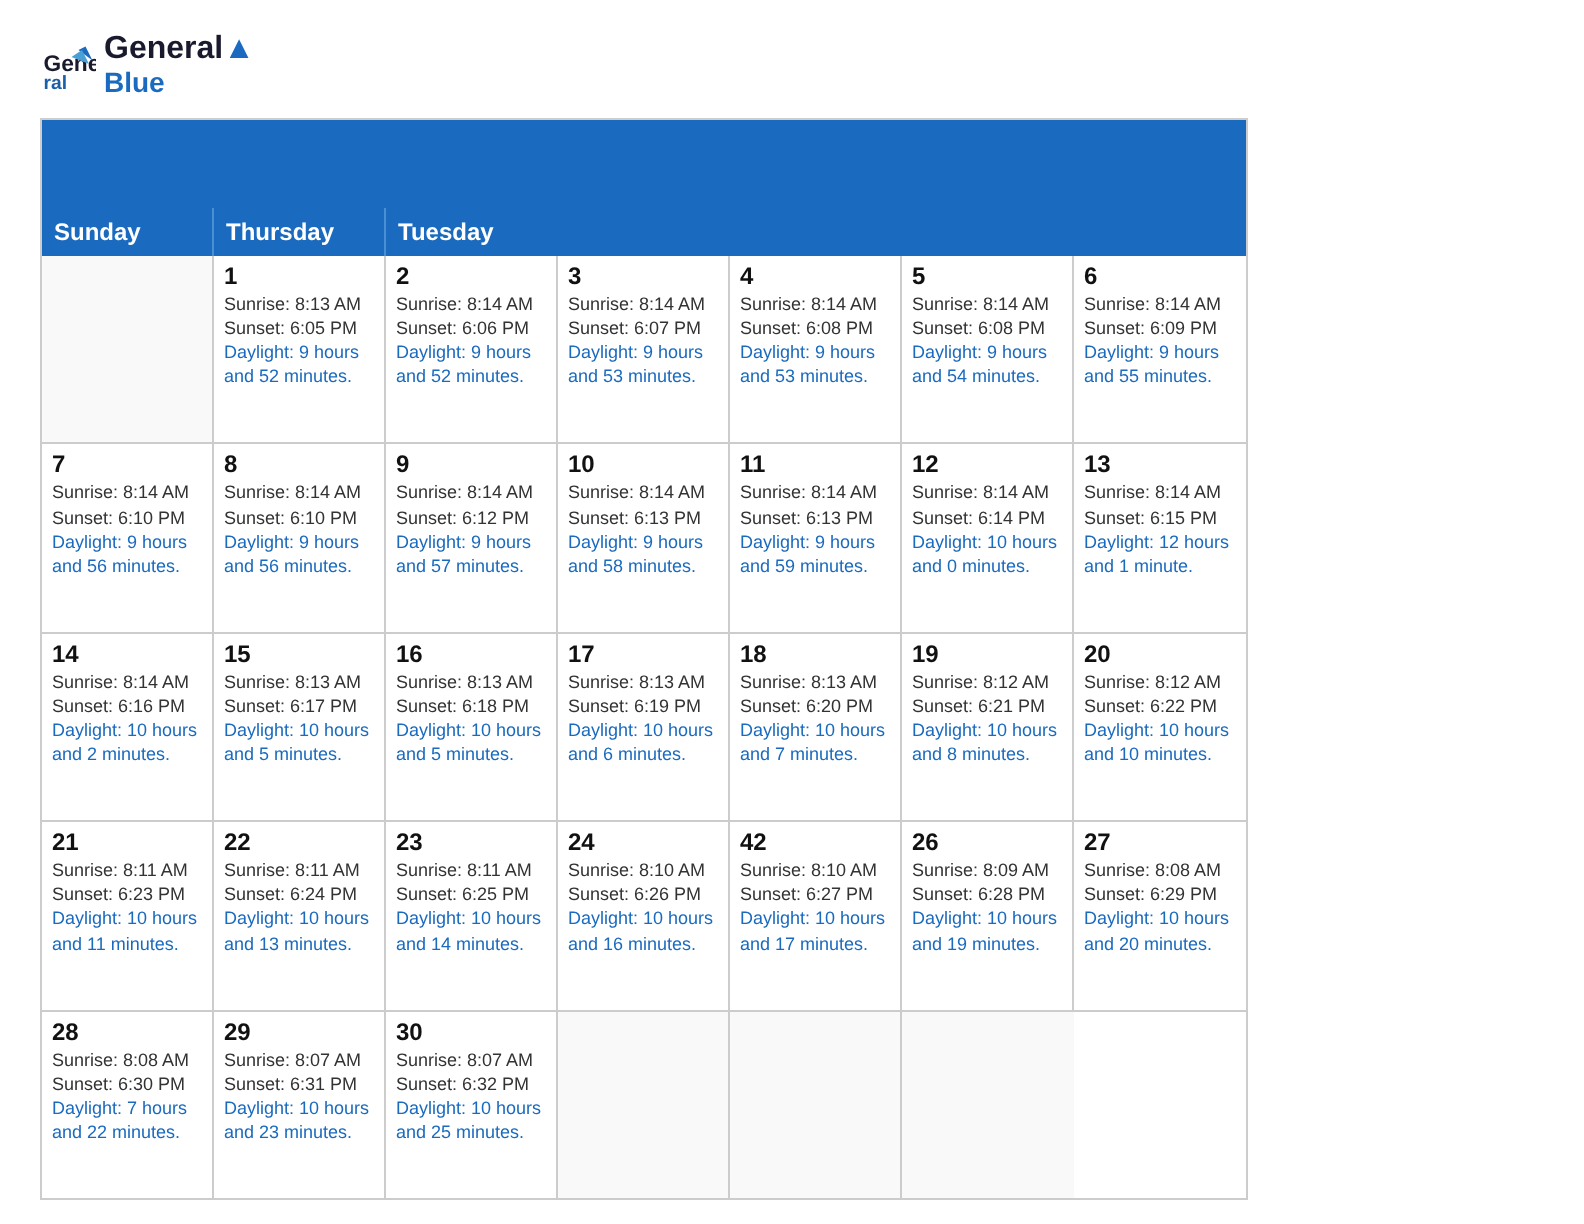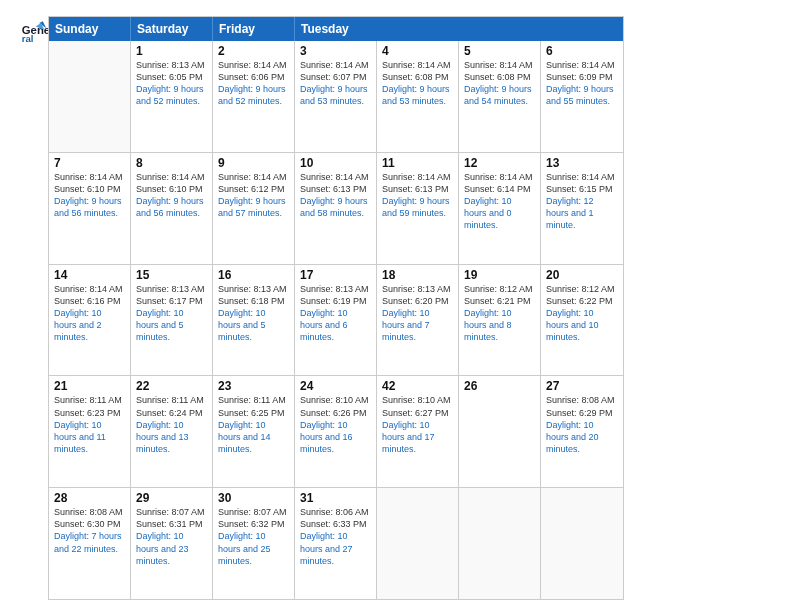--- a/index.html
+++ b/index.html
@@ -8,21 +8,21 @@
       background: #fff;
       width: 792px;
       height: 612px;
       overflow: hidden;
     }
     .page {
       width: 644px;
       height: 612px;
       padding: 16px 20px 12px 20px;
       display: flex;
-      flex-direction: row;
+      flex-direction: column;
     }
     .header {
       display: flex;
       justify-content: space-between;
       align-items: flex-start;
       margin-bottom: 10px;
     }
     .logo {
       display: flex;
       align-items: center;
@@ -57,20 +57,21 @@
       grid-template-columns: repeat(7, 1fr);
       background: #1a6bbf;
     }
     .cal-header-cell {
       color: #fff;
       font-size: 12px;
       font-weight: bold;
       padding: 5px 6px;
       border-right: 1px solid #4a8fd4;
       text-align: left;
+      margin-top: 44px;
     }
     .cal-header-cell:last-child { border-right: none; }
     .cal-body {
       flex: 1;
       display: flex;
       flex-direction: column;
     }
     .cal-row {
       display: grid;
       grid-template-columns: repeat(7, 1fr);
@@ -112,32 +113,35 @@
 
 <div class="page">
   <div class="header">
     <div class="logo">
       <svg class="logo-icon" viewBox="0 0 32 32">
         <text x="2" y="20" font-size="13" font-weight="bold" fill="#1a1a2e" font-family="Arial">Gene</text>
         <text x="2" y="30" font-size="11" font-weight="bold" fill="#1a5fa8" font-family="Arial">ral</text>
         <polygon points="22,8 30,14 26,6" fill="#1a6bbf"></polygon>
         <polygon points="18,12 28,16 24,8" fill="#4a9fd4"></polygon>
       </svg>
+      <div>
+        <div style="font-size:16px;font-weight:bold;color:#1a1a2e;line-height:1.1;">General<span style="color:#1a6bbf;">▲</span></div>
+        <div style="font-size:14px;font-weight:bold;color:#1a6bbf;line-height:1.1;">Blue</div>
+      </div>
     </div>
     <div class="title-area">
       <div class="month-title"></div>
       <div class="subtitle"></div>
     </div>
   </div>
 
   <div class="calendar">
     <div class="cal-header">
     <div class="cal-header-cell">Sunday</div>
-        <div class="cal-header-cell">Saturday</div>
-        <div class="cal-header-cell">Friday</div>
+        <div class="cal-header-cell">Thursday</div>
         <div class="cal-header-cell">Tuesday</div>
       </div>
     <div class="cal-body">
     <div class="cal-row">
           <div class="cal-cell empty"></div>
           <div class="cal-cell">
             <span class="day-number">1</span>
             <div class="cell-text">Sunrise: 8:13 AM<br>Sunset: 6:05 PM<br><span class="daylight-label">Daylight: 9 hours and 52 minutes.</span></div>
           </div>
           <div class="cal-cell">
@@ -237,42 +241,39 @@
           <div class="cal-cell">
             <span class="day-number">24</span>
             <div class="cell-text">Sunrise: 8:10 AM<br>Sunset: 6:26 PM<br><span class="daylight-label">Daylight: 10 hours and 16 minutes.</span></div>
           </div>
           <div class="cal-cell">
             <span class="day-number">42</span>
             <div class="cell-text">Sunrise: 8:10 AM<br>Sunset: 6:27 PM<br><span class="daylight-label">Daylight: 10 hours and 17 minutes.</span></div>
           </div>
           <div class="cal-cell">
             <span class="day-number">26</span>
+            <div class="cell-text">Sunrise: 8:09 AM<br>Sunset: 6:28 PM<br><span class="daylight-label">Daylight: 10 hours and 19 minutes.</span></div>
           </div>
           <div class="cal-cell">
             <span class="day-number">27</span>
             <div class="cell-text">Sunrise: 8:08 AM<br>Sunset: 6:29 PM<br><span class="daylight-label">Daylight: 10 hours and 20 minutes.</span></div>
           </div>
         </div>
         <div class="cal-row">
           <div class="cal-cell">
             <span class="day-number">28</span>
             <div class="cell-text">Sunrise: 8:08 AM<br>Sunset: 6:30 PM<br><span class="daylight-label">Daylight: 7 hours and 22 minutes.</span></div>
           </div>
           <div class="cal-cell">
             <span class="day-number">29</span>
             <div class="cell-text">Sunrise: 8:07 AM<br>Sunset: 6:31 PM<br><span class="daylight-label">Daylight: 10 hours and 23 minutes.</span></div>
           </div>
           <div class="cal-cell">
             <span class="day-number">30</span>
             <div class="cell-text">Sunrise: 8:07 AM<br>Sunset: 6:32 PM<br><span class="daylight-label">Daylight: 10 hours and 25 minutes.</span></div>
-          </div>
-          <div class="cal-cell">
-            <span class="day-number">31</span>
-            <div class="cell-text">Sunrise: 8:06 AM<br>Sunset: 6:33 PM<br><span class="daylight-label">Daylight: 10 hours and 27 minutes.</span></div>
           </div>
           <div class="cal-cell empty"></div>
           <div class="cal-cell empty"></div>
           <div class="cal-cell empty"></div>
         </div>
       </div>
   </div>
 </div>
 
 </body></html>

